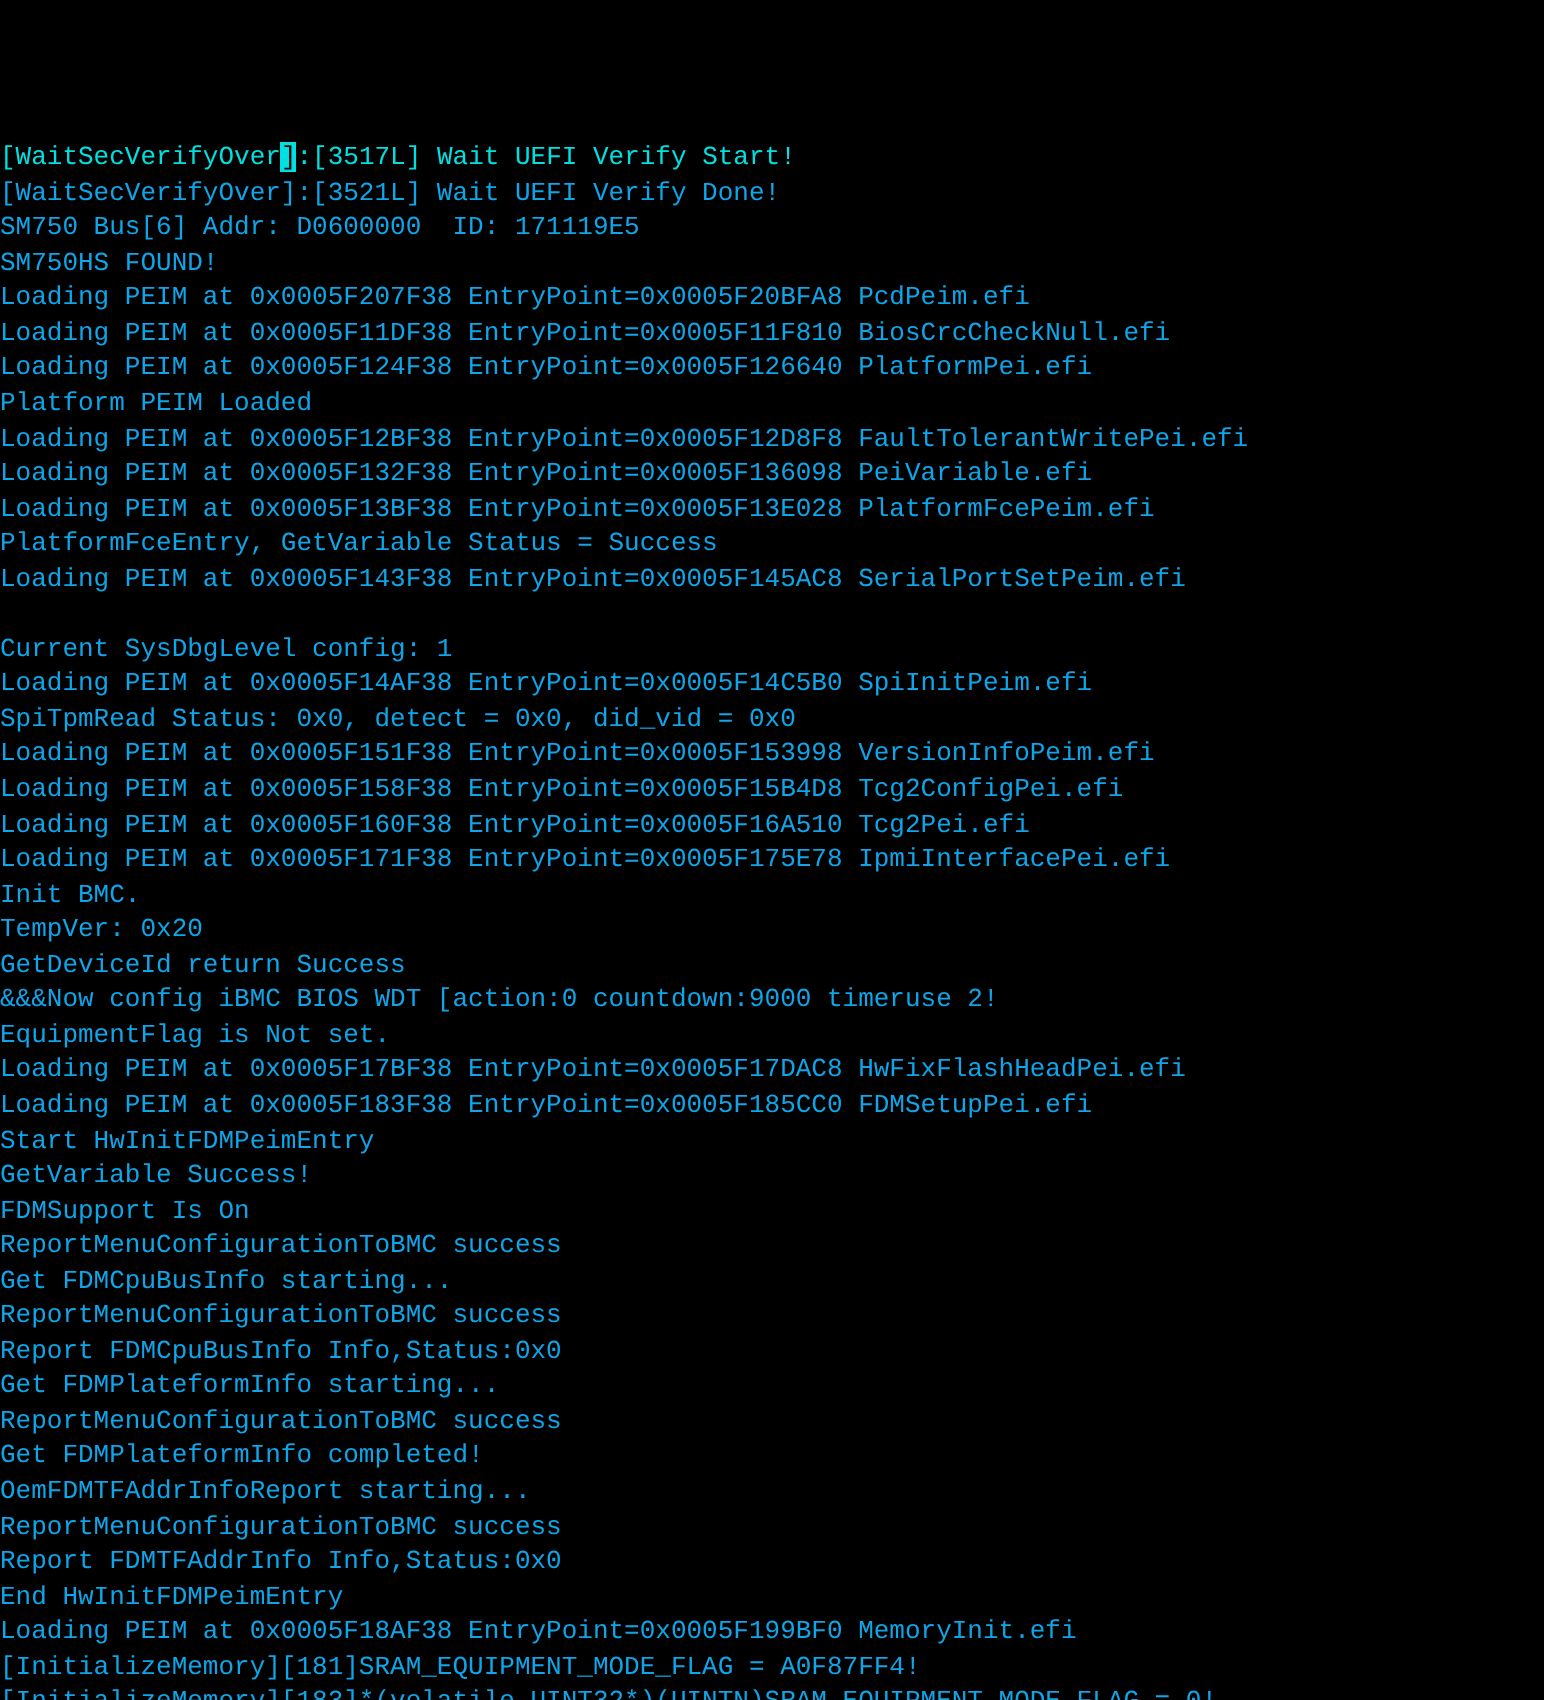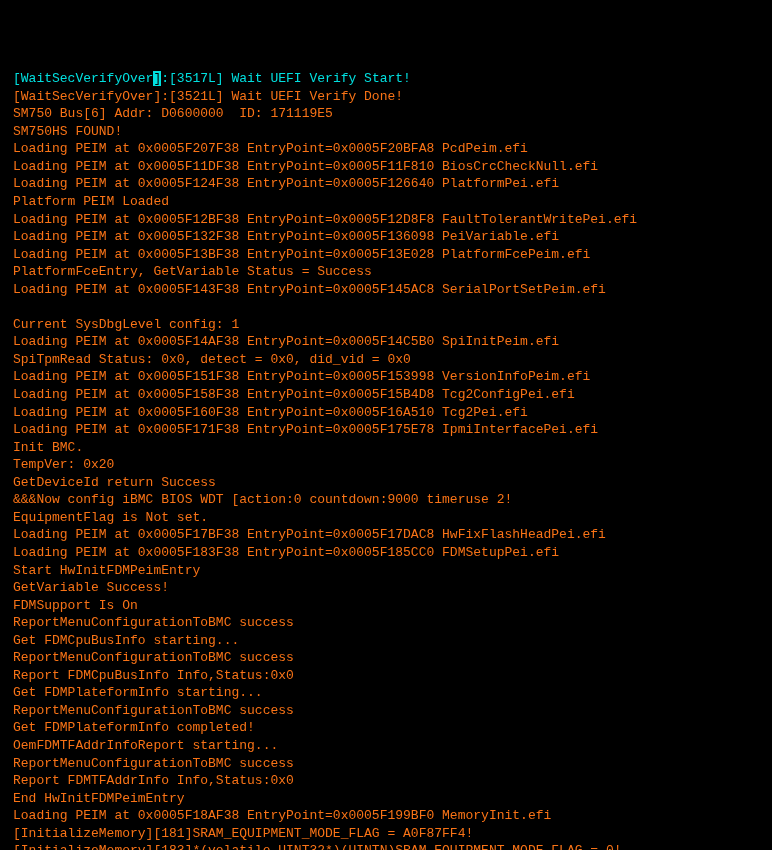--- a/index.html
+++ b/index.html
@@ -14,31 +14,30 @@
       font-size: 13px;
       line-height: 1.35;
       padding: 0;
       width: 772px;
       height: 850px;
       overflow: hidden;
       white-space: pre;
     }
     .line {
       display: block;
-      margin-left: 13px;
     }
     .cyan {
       color: #00e0e0;
     }
     .cyan-bg {
       background: #00e0e0;
       color: #000;
     }
     .white {
-      color: #f97316;
+      color: #0ea5e9;
     }
   </style>
 </head>
 <body>
 
 
 
 <div id="terminal-output"><div class="line"><span class="cyan">[WaitSecVerifyOver</span><span class="cyan-bg">]</span><span class="cyan">:[3517L] Wait UEFI Verify Start!</span></div><div class="line"><span class="white">[WaitSecVerifyOver]:[3521L] Wait UEFI Verify Done!</span></div><div class="line"><span class="white">SM750 Bus[6] Addr: D0600000  ID: 171119E5</span></div><div class="line"><span class="white">SM750HS FOUND!</span></div><div class="line"><span class="white">Loading PEIM at 0x0005F207F38 EntryPoint=0x0005F20BFA8 PcdPeim.efi</span></div><div class="line"><span class="white">Loading PEIM at 0x0005F11DF38 EntryPoint=0x0005F11F810 BiosCrcCheckNull.efi</span></div><div class="line"><span class="white">Loading PEIM at 0x0005F124F38 EntryPoint=0x0005F126640 PlatformPei.efi</span></div><div class="line"><span class="white">Platform PEIM Loaded</span></div><div class="line"><span class="white">Loading PEIM at 0x0005F12BF38 EntryPoint=0x0005F12D8F8 FaultTolerantWritePei.efi</span></div><div class="line"><span class="white">Loading PEIM at 0x0005F132F38 EntryPoint=0x0005F136098 PeiVariable.efi</span></div><div class="line"><span class="white">Loading PEIM at 0x0005F13BF38 EntryPoint=0x0005F13E028 PlatformFcePeim.efi</span></div><div class="line"><span class="white">PlatformFceEntry, GetVariable Status = Success</span></div><div class="line"><span class="white">Loading PEIM at 0x0005F143F38 EntryPoint=0x0005F145AC8 SerialPortSetPeim.efi</span></div><div class="line"><span class="white"> </span></div><div class="line"><span class="white">Current SysDbgLevel config: 1</span></div><div class="line"><span class="white">Loading PEIM at 0x0005F14AF38 EntryPoint=0x0005F14C5B0 SpiInitPeim.efi</span></div><div class="line"><span class="white">SpiTpmRead Status: 0x0, detect = 0x0, did_vid = 0x0</span></div><div class="line"><span class="white">Loading PEIM at 0x0005F151F38 EntryPoint=0x0005F153998 VersionInfoPeim.efi</span></div><div class="line"><span class="white">Loading PEIM at 0x0005F158F38 EntryPoint=0x0005F15B4D8 Tcg2ConfigPei.efi</span></div><div class="line"><span class="white">Loading PEIM at 0x0005F160F38 EntryPoint=0x0005F16A510 Tcg2Pei.efi</span></div><div class="line"><span class="white">Loading PEIM at 0x0005F171F38 EntryPoint=0x0005F175E78 IpmiInterfacePei.efi</span></div><div class="line"><span class="white">Init BMC.</span></div><div class="line"><span class="white">TempVer: 0x20</span></div><div class="line"><span class="white">GetDeviceId return Success</span></div><div class="line"><span class="white">&amp;&amp;&amp;Now config iBMC BIOS WDT [action:0 countdown:9000 timeruse 2!</span></div><div class="line"><span class="white">EquipmentFlag is Not set.</span></div><div class="line"><span class="white">Loading PEIM at 0x0005F17BF38 EntryPoint=0x0005F17DAC8 HwFixFlashHeadPei.efi</span></div><div class="line"><span class="white">Loading PEIM at 0x0005F183F38 EntryPoint=0x0005F185CC0 FDMSetupPei.efi</span></div><div class="line"><span class="white">Start HwInitFDMPeimEntry</span></div><div class="line"><span class="white">GetVariable Success!</span></div><div class="line"><span class="white">FDMSupport Is On</span></div><div class="line"><span class="white">ReportMenuConfigurationToBMC success</span></div><div class="line"><span class="white">Get FDMCpuBusInfo starting...</span></div><div class="line"><span class="white">ReportMenuConfigurationToBMC success</span></div><div class="line"><span class="white">Report FDMCpuBusInfo Info,Status:0x0</span></div><div class="line"><span class="white">Get FDMPlateformInfo starting...</span></div><div class="line"><span class="white">ReportMenuConfigurationToBMC success</span></div><div class="line"><span class="white">Get FDMPlateformInfo completed!</span></div><div class="line"><span class="white">OemFDMTFAddrInfoReport starting...</span></div><div class="line"><span class="white">ReportMenuConfigurationToBMC success</span></div><div class="line"><span class="white">Report FDMTFAddrInfo Info,Status:0x0</span></div><div class="line"><span class="white">End HwInitFDMPeimEntry</span></div><div class="line"><span class="white">Loading PEIM at 0x0005F18AF38 EntryPoint=0x0005F199BF0 MemoryInit.efi</span></div><div class="line"><span class="white">[InitializeMemory][181]SRAM_EQUIPMENT_MODE_FLAG = A0F87FF4!</span></div><div class="line"><span class="white">[InitializeMemory][183]*(volatile UINT32*)(UINTN)SRAM_EQUIPMENT_MODE_FLAG = 0!</span></div></div>
 
 

